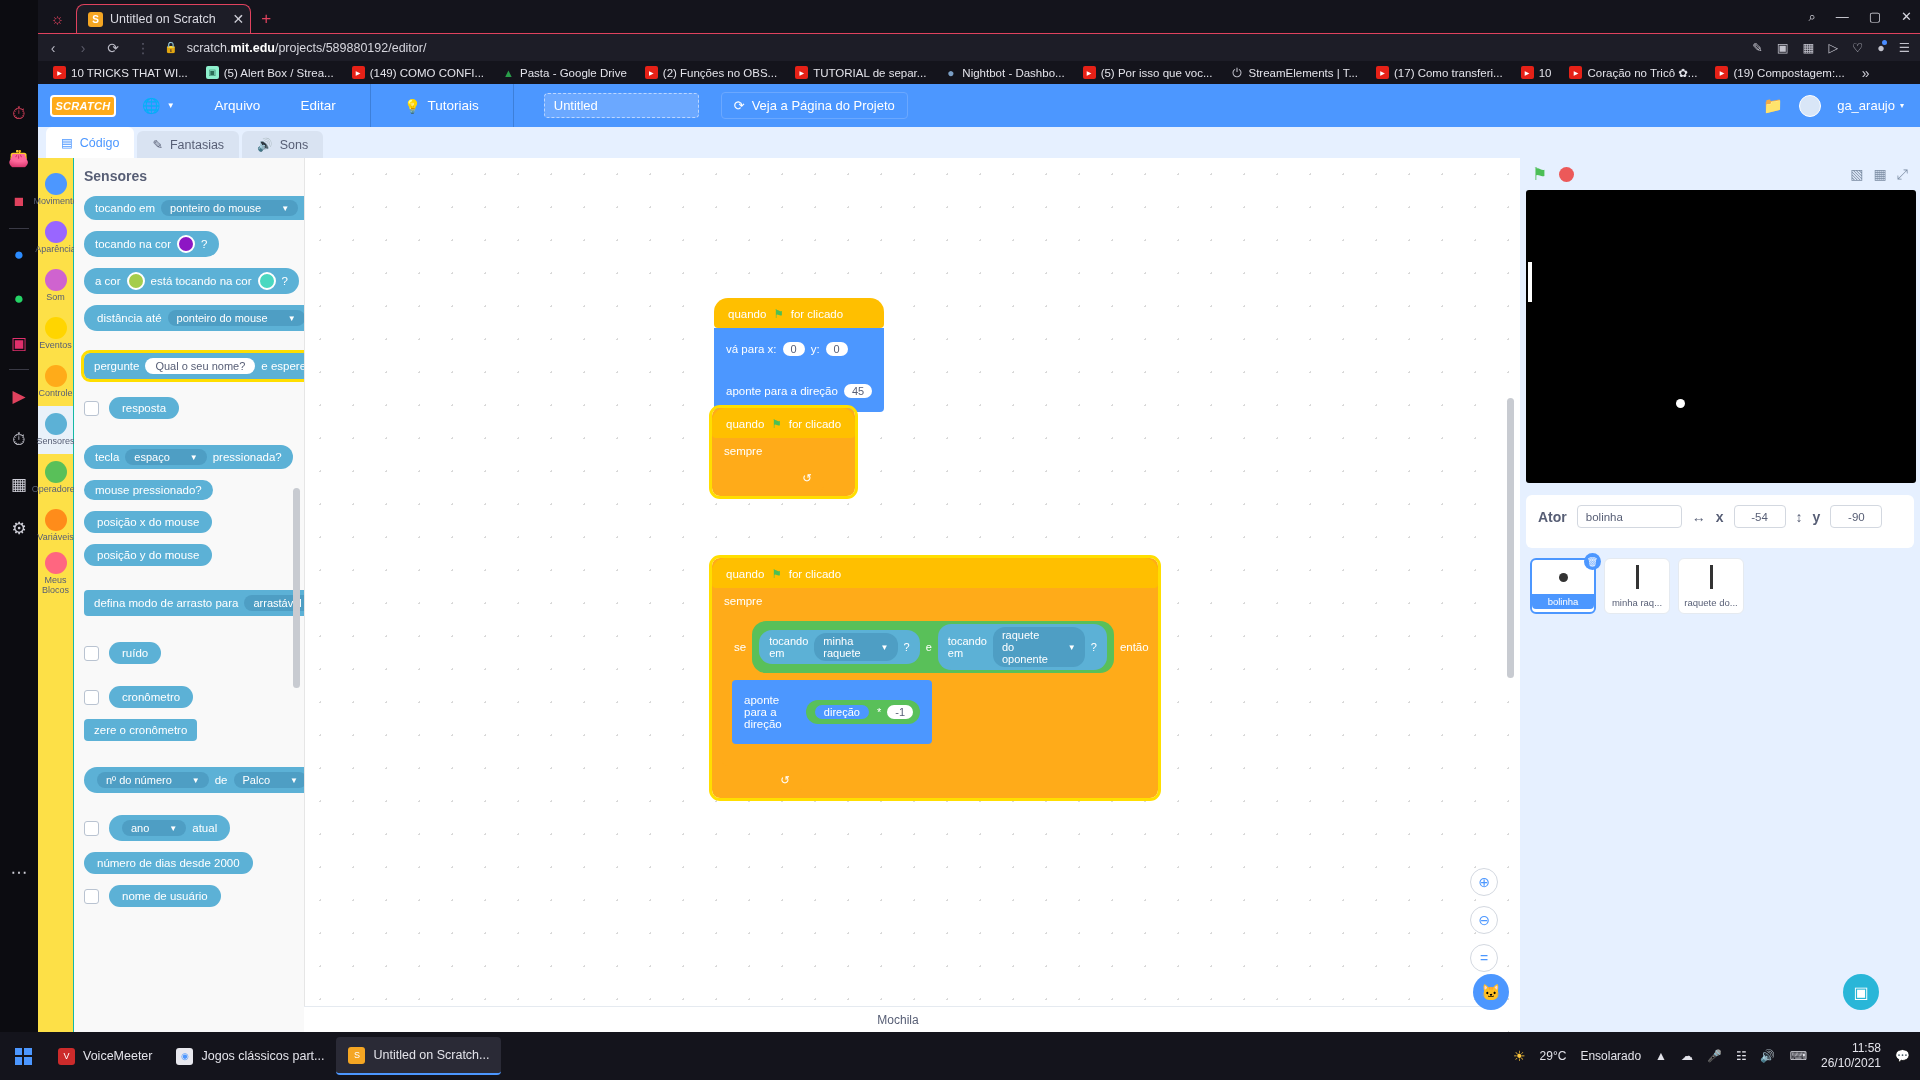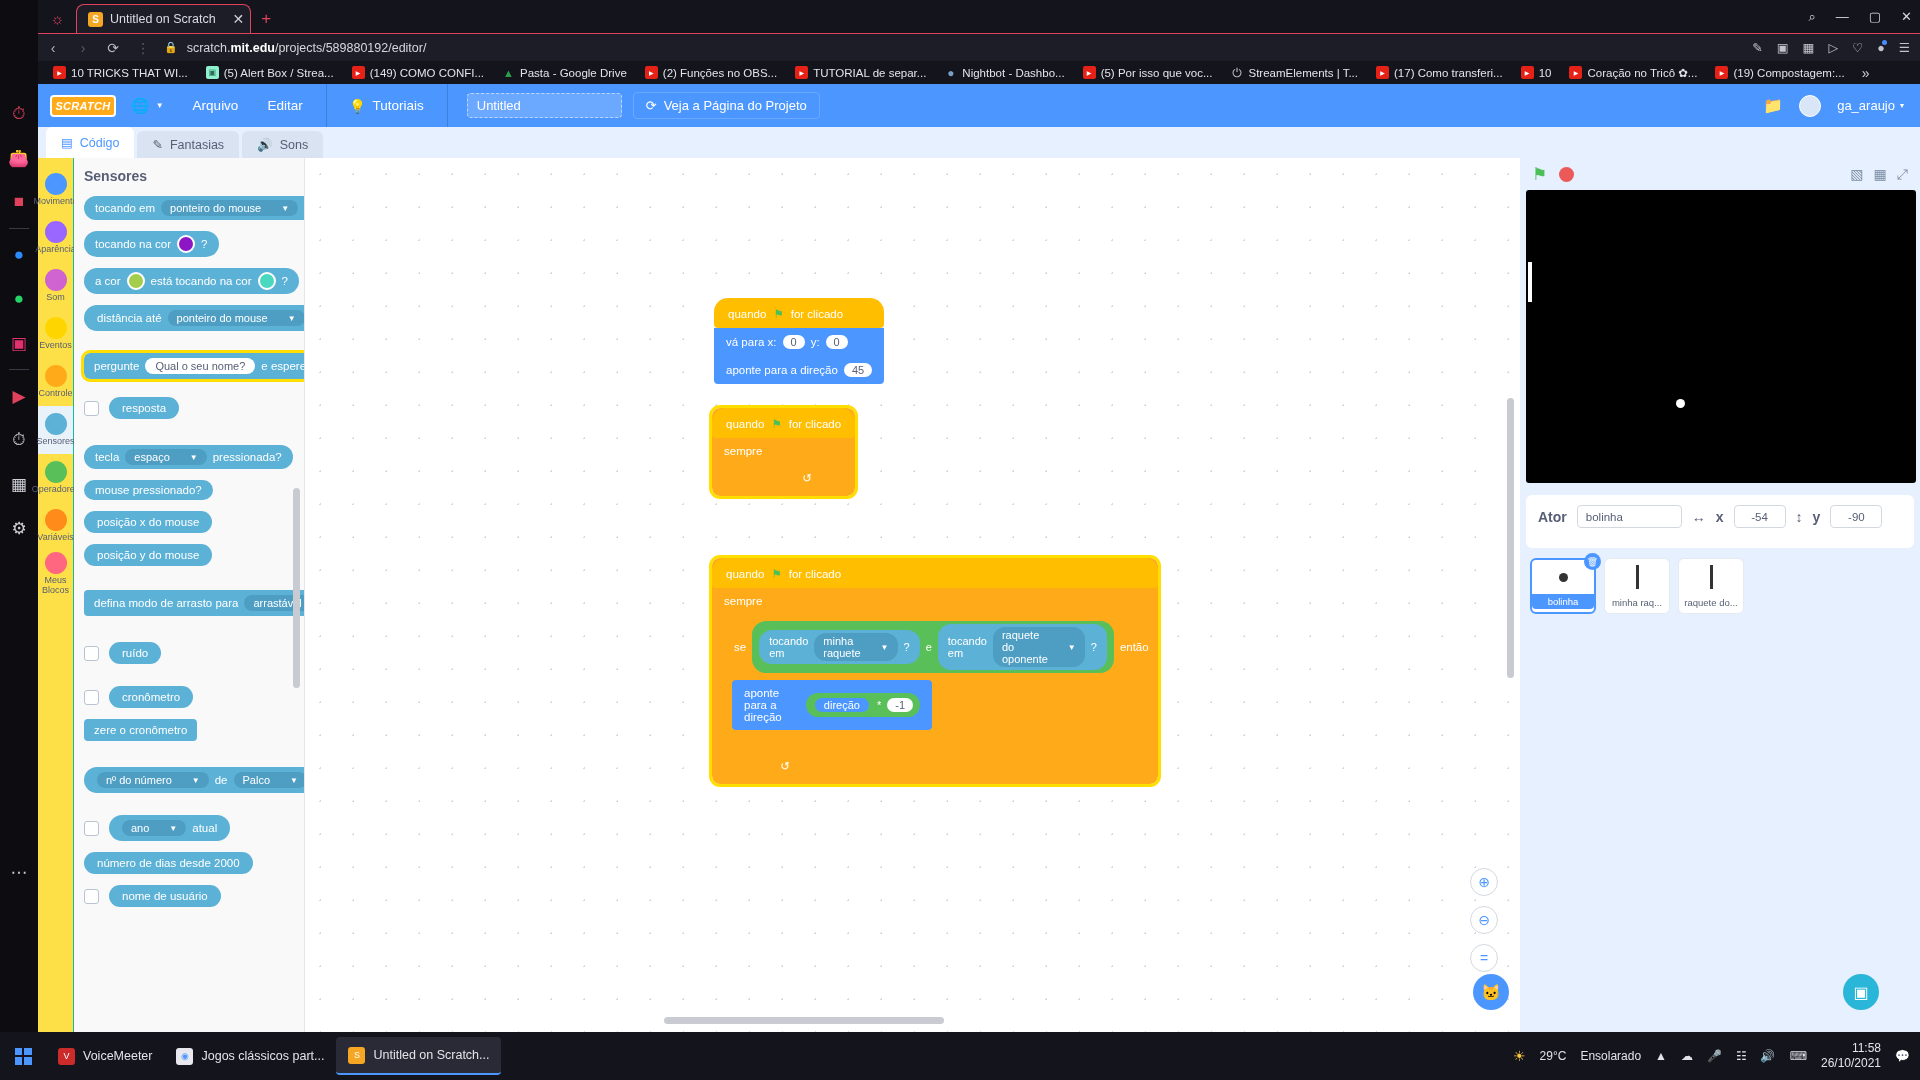--- a/index.html
+++ b/index.html
@@ -50,21 +50,21 @@
   .bkic.yt::after { content:'▶'; font-size:6px; }
   .bkic.mint { background:#8ef0cd; color:#2b6e57; }
   .bkic.drive { background:transparent; color:#2a9e4a; font-size:11px; }
   .bkic.nb { background:transparent; color:#7a9ec4; font-size:12px; }
   .bkic.se { background:transparent; color:#c2c2cc; font-size:12px; }
   .bkmore { color:#cfcfd8; font-size:14px; padding:0 8px; }
 
   
   .scratch { position:absolute; left:38px; top:84px; width:1882px; height:948px; background:#e6f0ff; }
 
-  .menubar { height:43px; background:#4c97ff; display:flex; align-items:center; padding:0 12px; gap:1px; }
+  .menubar { height:43px; background:#4c97ff; display:flex; align-items:center; padding:0 12px; gap:12px; }
   .logo { width:66px; height:22px; border-radius:4px; background:#ffab19; display:flex; align-items:center;
           justify-content:center; color:#fff; font-size:11px; font-weight:bold; letter-spacing:0.3px;
           border:2px solid #fff; font-style:italic; }
   .mdiv { width:1px; height:43px; background:#3d7fd9; margin:0 8px; }
   .mitem { color:#fff; font-size:13.5px; padding:0 14px; height:43px; display:flex; align-items:center; gap:6px; white-space:nowrap; }
   .globe { font-size:15px; }
   .caret { font-size:8px; }
   .titleinput { width:155px; height:25px; border-radius:4px; background:#6ba8ff; border:1px dashed #bcd6ff;
                 color:#fff; font-size:13px; padding:0 9px; display:flex; align-items:center; margin:0 10px; }
   .pagebtn { height:27px; border-radius:4px; border:1px solid #6ba8ff; background:#4c97ff; color:#fff;
@@ -114,21 +114,21 @@
   .wsline { position:absolute; left:0; top:0; width:1px; height:100%; background:#e6e6e6; }
   .hscroll { position:absolute; left:360px; bottom:8px; width:280px; height:7px; background:#c8cbd1; border-radius:4px; }
   .vscroll { position:absolute; right:6px; top:240px; width:7px; height:280px; background:#c8cbd1; border-radius:4px; }
   .zoombtns { position:absolute; right:22px; bottom:60px; display:flex; flex-direction:column; gap:10px; }
   .zb { width:28px; height:28px; border-radius:50%; background:#fff; border:1px solid #d3d8e0; color:#4c97ff;
         display:flex; align-items:center; justify-content:center; font-size:14px; }
 
   .script { position:absolute; }
   .hat { background:#ffbf00; border-radius:14px 14px 4px 4px; padding:9px 14px 7px 14px; color:#fff; font-size:11.5px;
          display:flex; align-items:center; gap:7px; }
-  .motion { background:#4c97ff; color:#fff; font-size:11.5px; padding:7px 12px; display:flex; align-items:center; gap:6px; }
+  .motion { background:#4c97ff; color:#fff; font-size:11.5px; padding:14px 12px; display:flex; align-items:center; gap:6px; }
   .ctrl { background:#ffab19; color:#fff; font-size:11.5px; padding:7px 12px; display:flex; align-items:center; gap:6px; }
   .numw { background:#fff; color:#575e75; border-radius:10px; padding:1px 8px; font-size:11px; min-width:20px; text-align:center; }
   .opgreen { background:#59c059; border-radius:14px; padding:3px 7px; display:inline-flex; align-items:center; gap:6px; color:#fff; font-size:11px; }
   .sensoval { background:#5cb1d6; border-radius:13px; padding:3px 10px; color:#fff; font-size:11px; display:inline-flex; align-items:center; gap:6px; }
   .varoval { background:#4c97ff; border:2px solid #59c059; border-radius:12px; padding:1px 9px; color:#fff; font-size:11px; }
 
   
   .right { width:400px; background:#e6f0ff; display:flex; flex-direction:column; }
   .stagectrl { height:32px; display:flex; align-items:center; padding:0 12px; gap:12px; }
   .flagg { color:#4cbf56; font-size:17px; }
@@ -609,20 +609,21 @@
         <div class="wsline"></div>
         <div class="hscroll"></div>
         <div class="vscroll"></div>
 
         <div class="zoombtns">
           <div class="zb">⊕</div>
           <div class="zb">⊖</div>
           <div class="zb">=</div>
         </div>
 
+        <div class="mochila">Mochila</div>
       </div>
 
       <div class="right">
         <div class="stagectrl">
           <span class="flagg">⚑</span>
           <span class="stopg"></span>
           <span class="stagemodes">
             <span>▧</span>
             <span>▦</span>
             <span>⤢</span>

